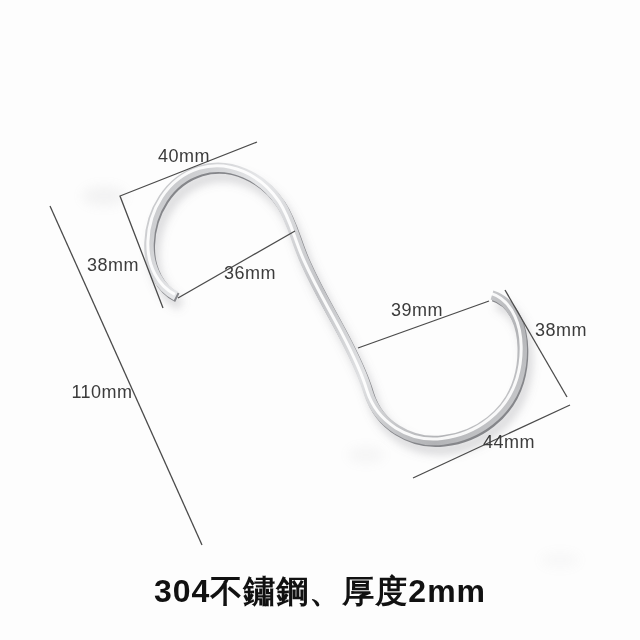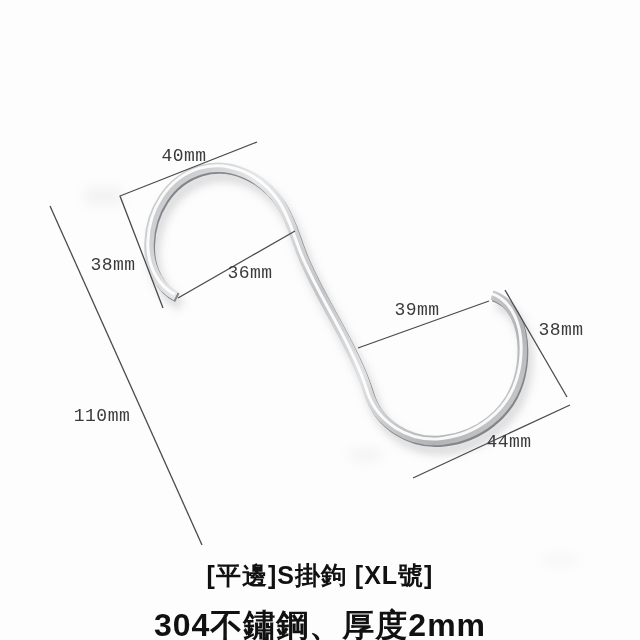--- a/index.html
+++ b/index.html
@@ -20,21 +20,20 @@
     left: 0;
     top: 0;
   }
   .dim-label {
     position: absolute;
     transform: translate(-50%, -50%);
     font-size: 18px;
     color: #3b3b3b;
     letter-spacing: 0.5px;
     white-space: nowrap;
-    font-family: Liberation Mono, monospace;
   }
   .caption {
     position: absolute;
     left: 0;
     top: 558px;
     width: 640px;
     text-align: center;
     color: #111111;
     font-weight: 700;
   }
@@ -136,26 +135,25 @@
       <line x1="413" y1="478" x2="570" y2="405"></line>
     </g>
   </svg>
 
   <div class="dim-label" style="left:184px; top:156px;">40mm</div>
 
   <div class="dim-label" style="left:113px; top:265px;">38mm</div>
 
   <div class="dim-label" style="left:250px; top:273px;">36mm</div>
 
-  <div class="dim-label" style="left:102px; top:416px;">110mm</div>
+  <div class="dim-label" style="left:102px; top:392px;">110mm</div>
 
   <div class="dim-label" style="left:417px; top:310px;text-align:right;">39mm</div>
 
   <div class="dim-label" style="left:561px; top:330px;">38mm</div>
 
   <div class="dim-label" style="left:509px; top:442px;">44mm</div>
 
   <div class="caption">
-    <div class="cap-line1">[平邊]S掛鉤 [XL號]</div>
     <div class="cap-line2">304不鏽鋼、厚度2mm</div>
   </div>
 
 </div>
 
 </body></html>

